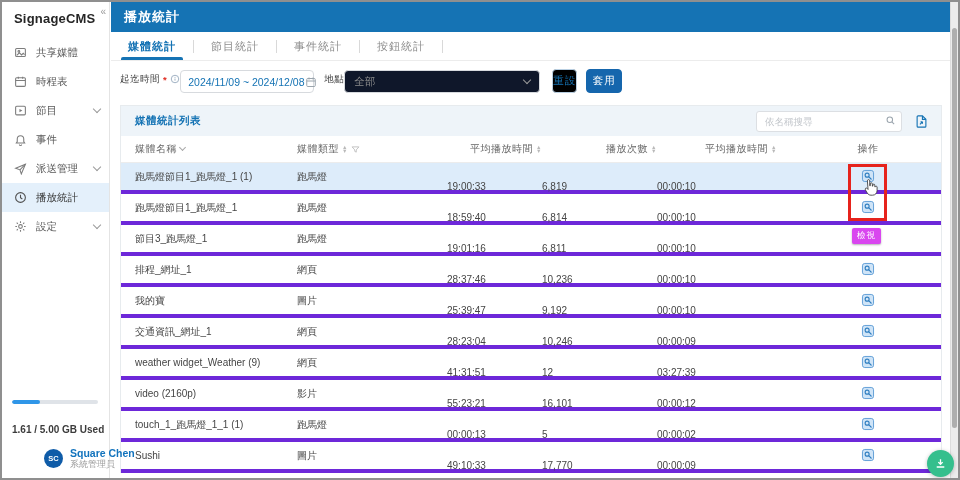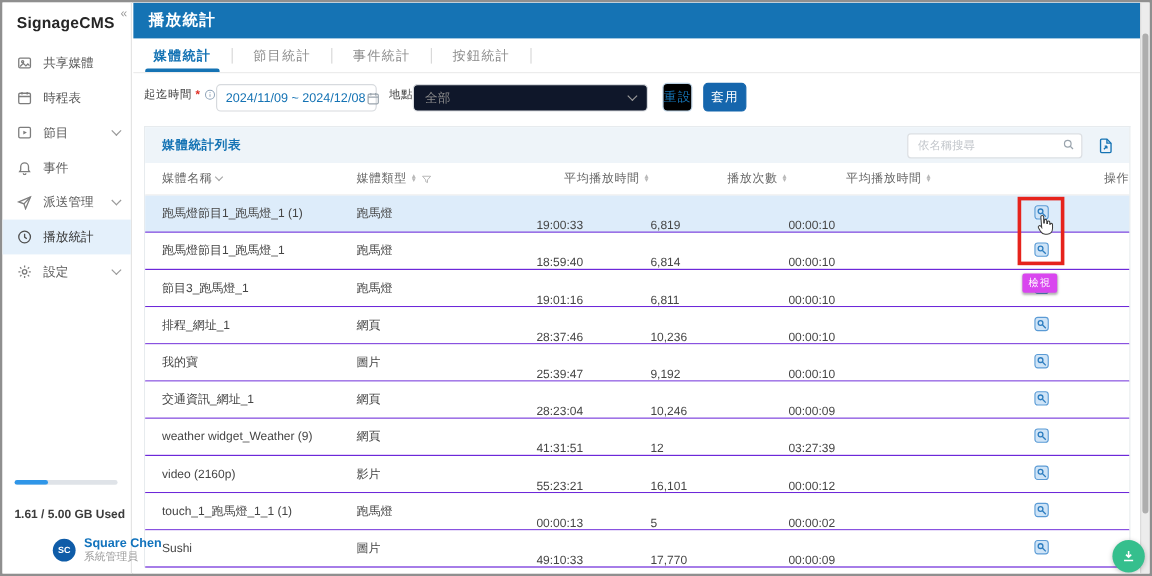--- a/index.html
+++ b/index.html
@@ -80,34 +80,34 @@
   .search-box input { width:100%; height:100%; border:1px solid #dcdfe3; border-radius:3px;
     padding:0 22px 0 8px; font-size:9.5px; color:#555; outline:none; font-family:inherit;}
   .search-box input::placeholder { color:#c2c6cb; }
   .search-ic { position:absolute; right:6px; top:4px; width:11px; height:11px; color:#9aa4ad; cursor:pointer;}
   .search-ic svg{width:11px;height:11px;display:block;}
   .export-btn { width:15px; height:15px; color:#1573b4; cursor:pointer; }
   .export-btn svg{width:15px;height:15px;display:block;}
 
   .thead { display:flex; height:27px; align-items:center; border-bottom:1px solid #ececec; background:#fff; }
   .th { display:flex; align-items:center; font-size:10px; color:#666; gap:3px; letter-spacing:.5px;}
-  .tbody .row { display:flex; height:31px; align-items:center; border-bottom:1px solid #6d28d9;
+  .tbody .row { display:flex; height:31px; align-items:center; border-bottom:4px solid #6d28d9;
     background:#fff; cursor:default;}
   .tbody .row.highlighted { background:#ddecfa; }
   .cell { font-size:10px; color:#454545; white-space:nowrap; overflow:hidden; }
   .c-name,.col-name { flex:0 0 176px; padding-left:14px; }
   .c-type,.col-type { flex:0 0 150px; }
   .c-total,.col-total { flex:0 0 95px; }
   .c-count,.col-count { flex:0 0 115px; }
   .c-avg,.col-avg { flex:0 0 120px; }
   .c-action,.col-action { flex:1 1 auto; }
   .c-total,.c-count,.c-avg { text-align:left;margin-top:20px; }
   .col-total,.col-count,.col-avg { justify-content:flex-end; }
   .c-action { text-align:center; padding-left:18px; }
-  .col-action { justify-content:flex-end; padding-left:18px; }
+  .col-action { justify-content:center; padding-left:18px; }
   .sorter { display:none; flex-direction:column; line-height:4.5px; font-size:5.5px; color:#b9b9b9; }
   .th.sort-both .sorter { display:flex; }
   .sort-single { display:none; width:5px; height:5px; border-right:1.2px solid #a8a8a8;
     border-bottom:1.2px solid #a8a8a8; transform:rotate(45deg); margin-top:-3px; }
   .th.sort-down .sort-single { display:block; }
   .funnel { display:none; width:9px; height:9px; color:#b0b0b0; }
   .th.has-filter .funnel { display:block; }
   .funnel svg{width:9px;height:9px;display:block;}
   .view-btn { display:inline-block; width:14px; height:14px; cursor:pointer; }
   .view-btn svg { width:14px; height:14px; display:block; }

